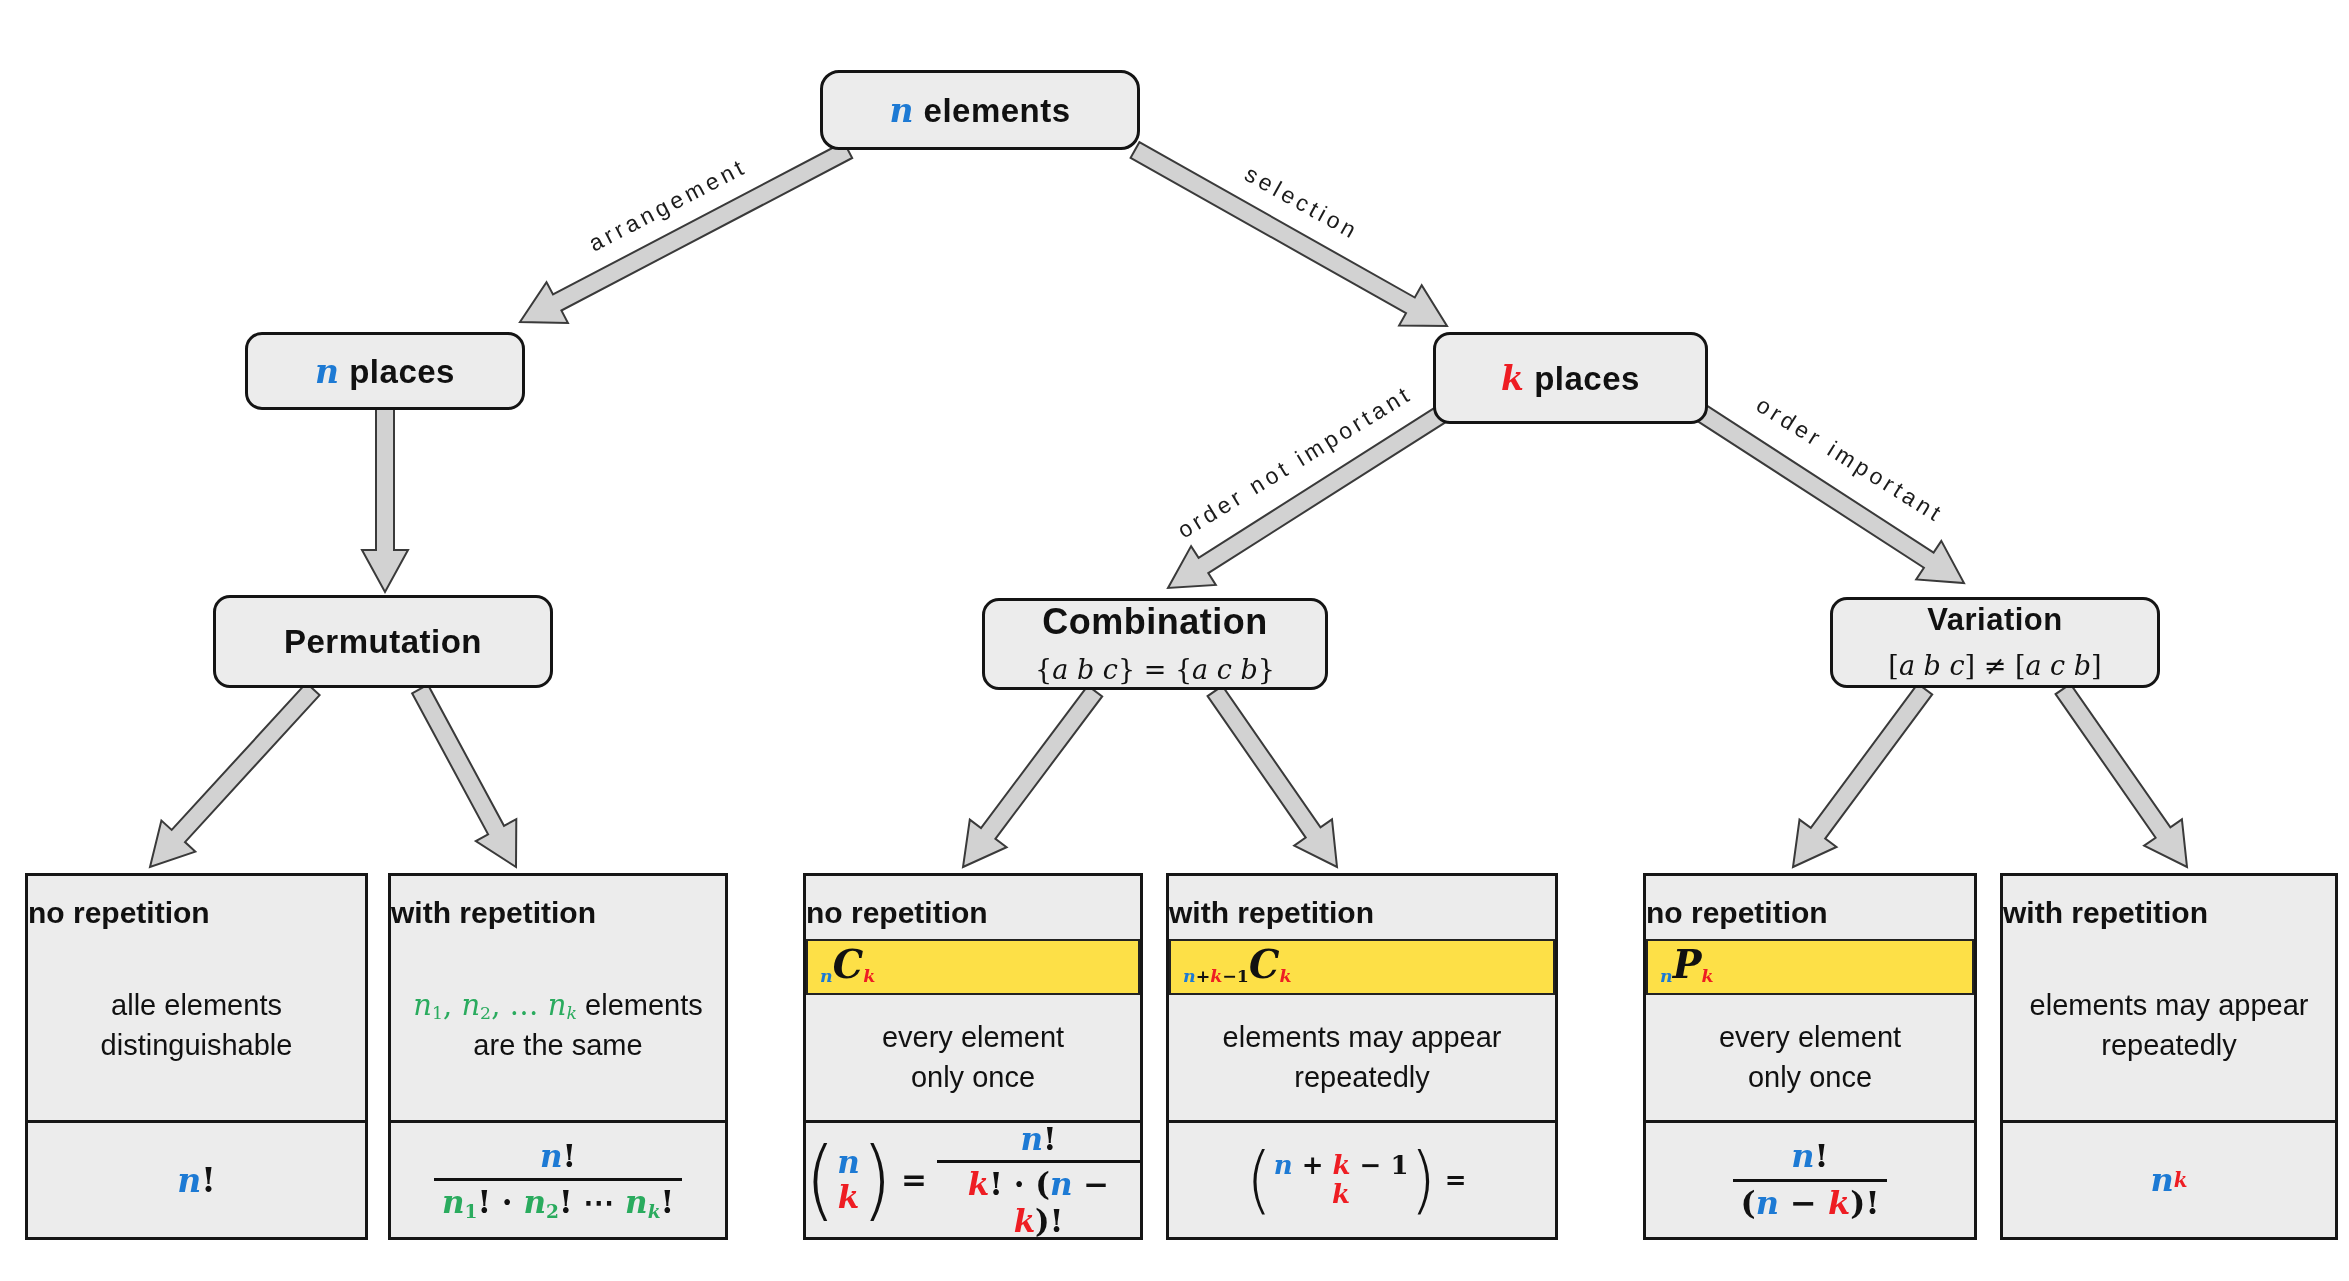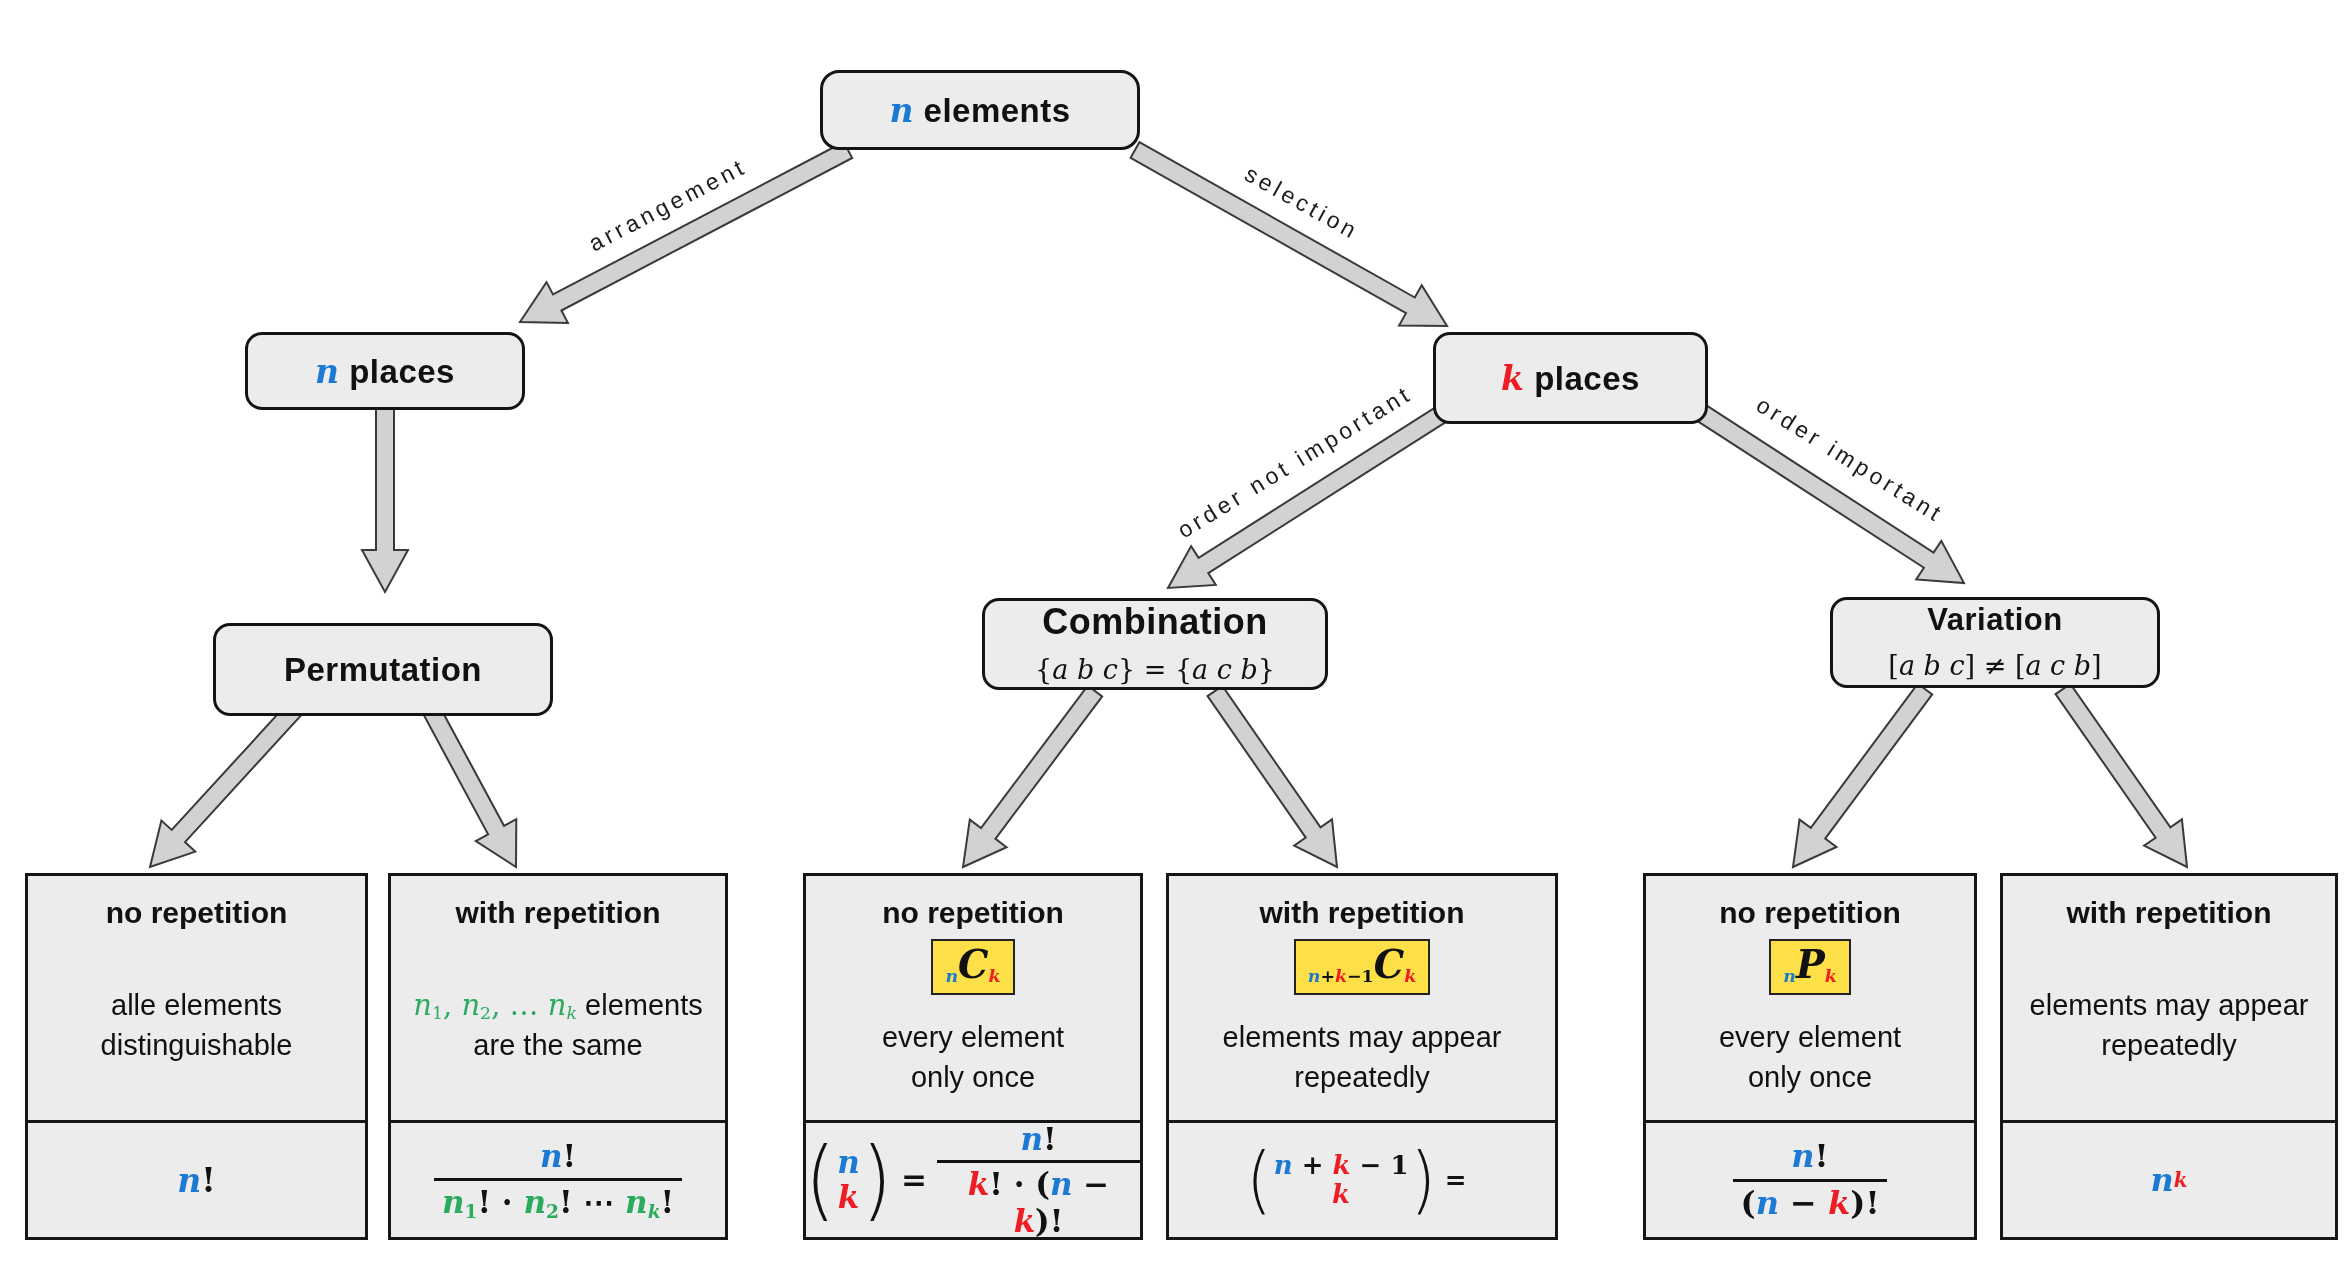--- a/index.html
+++ b/index.html
@@ -13,21 +13,21 @@
         text-align:center;}
   .node-title{font-weight:bold;font-size:33px;letter-spacing:.5px;}
   .node-sub{font-family:"DejaVu Serif",serif;font-size:27px;margin-top:14px;line-height:1.1;}
 
   
   .edge-label{position:absolute;font-size:23px;letter-spacing:4px;color:#1c1c1c;white-space:nowrap;}
 
   
   .leaf{position:absolute;top:873px;height:367px;box-sizing:border-box;background:#ececec;
         border:3px solid #161616;display:flex;flex-direction:column;}
-  .leaf-top{flex:1 1 auto;display:flex;flex-direction:column;align-items:center;min-height:0;}
+  .leaf-top{flex:1 1 auto;display:flex;flex-direction:column;min-height:0;}
   .leaf-header{margin-top:20px;font-weight:bold;font-size:30px;}
   .notation{margin-top:9px;background:#fde047;border:2px solid #222;padding:0 12px 4px;
             font-family:"DejaVu Serif",serif;font-weight:bold;font-size:29px;line-height:1.25;}
   .leaf-body{flex:1 1 auto;display:flex;flex-direction:column;justify-content:center;
              font-size:29px;line-height:1.38;text-align:center;}
   .leaf-formula{height:114px;border-top:3px solid #161616;display:flex;align-items:center;
                 justify-content:center;font-family:"DejaVu Serif",serif;font-weight:bold;}
 
   
   .tok{font-family:"DejaVu Serif",serif;font-style:normal;}
@@ -72,21 +72,21 @@
   </div>
 
   <div class="node" style="left:245px;top:332px;width:280px;height:78px;">
     <div class="node-title"><span class="tok it c-blue">n</span><span class="tok sans"> places</span></div>
   </div>
 
   <div class="node" style="left:1433px;top:332px;width:275px;height:92px;">
     <div class="node-title"><span class="tok it c-red">k</span><span class="tok sans"> places</span></div>
   </div>
 
-  <div class="node" style="left:213px;top:595px;width:340px;height:93px;margin-top:28px;">
+  <div class="node" style="left:213px;top:595px;width:340px;height:93px;">
     <div class="node-title">Permutation</div>
   </div>
 
   <div class="node" style="left:982px;top:598px;width:346px;height:92px;">
     <div class="node-title" style="font-size:36px;line-height:1.05;">Combination</div>
     <div class="node-sub"><span class="tok">{</span><span class="tok it">a b c</span><span class="tok">}</span><span class="tok"> = </span><span class="tok">{</span><span class="tok it">a c b</span><span class="tok">}</span></div>
   </div>
 
   <div class="node" style="left:1830px;top:597px;width:330px;height:91px;">
     <div class="node-title" style="font-size:31px;line-height:1.05;">Variation</div>

